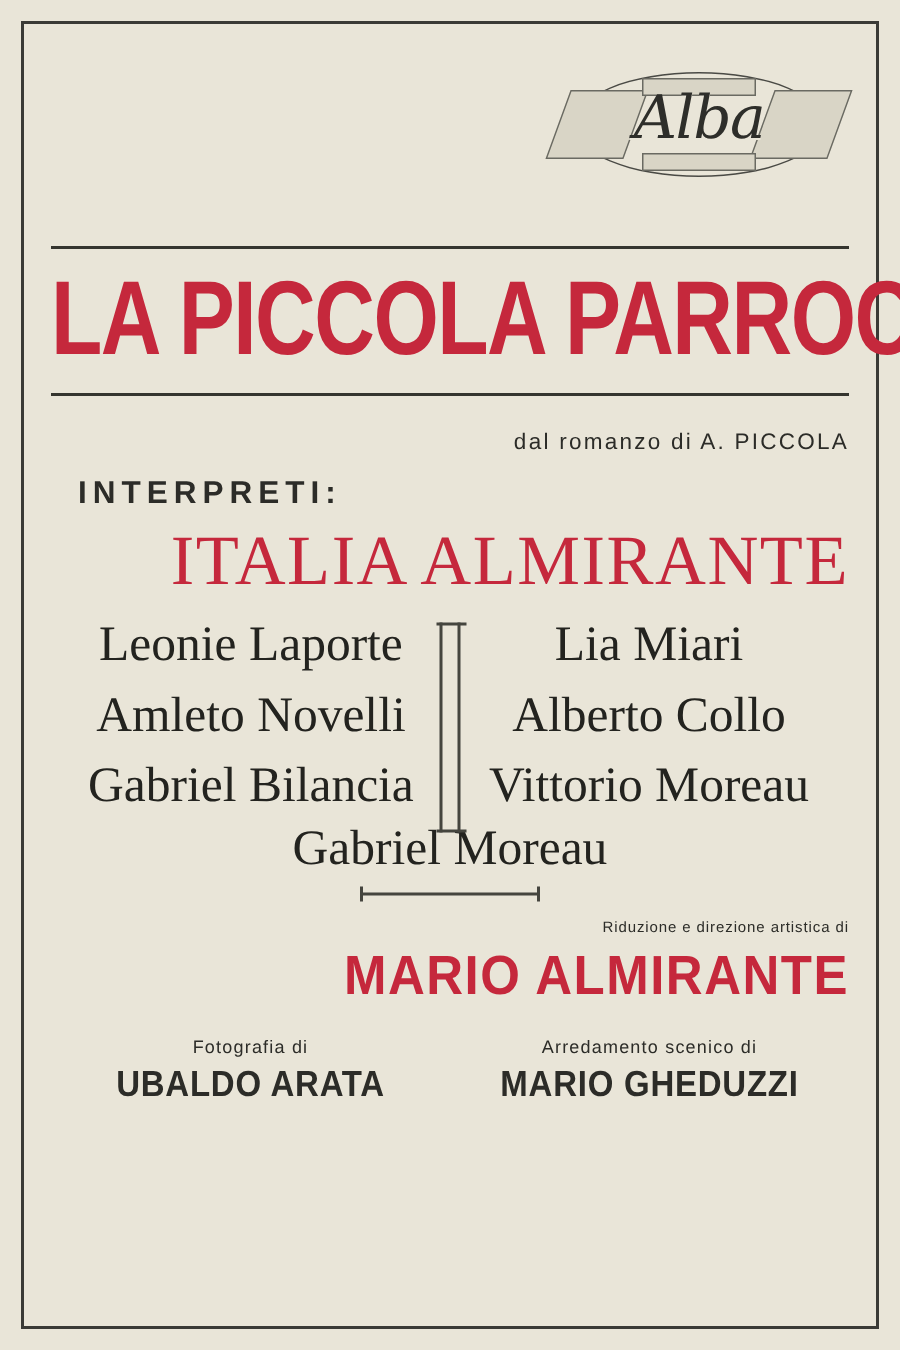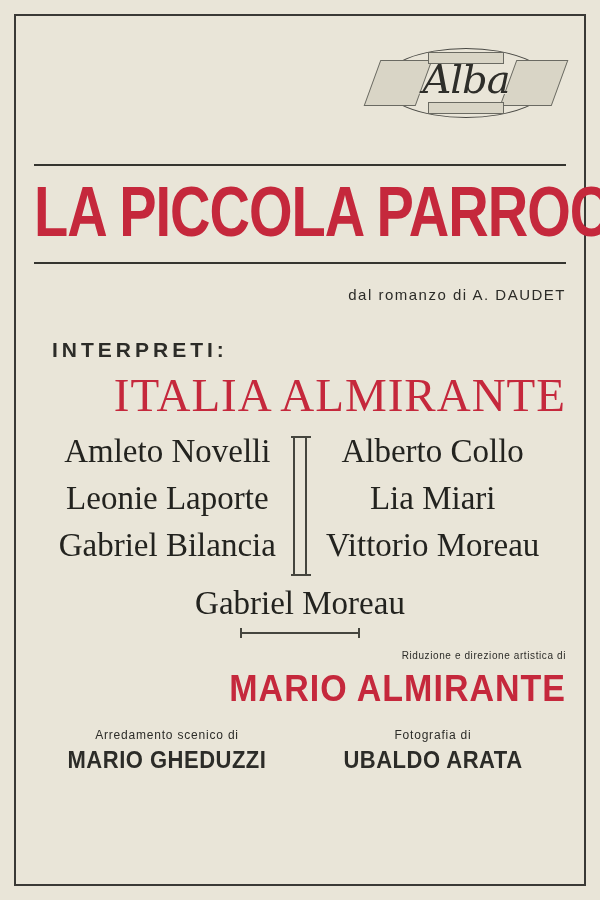--- a/index.html
+++ b/index.html
@@ -116,21 +116,21 @@
     font-size: 15px;
     color: #2c2c28;
     letter-spacing: 1.5px;
     text-align: center;
   }
 
   
   .interpreti {
     align-self: flex-start;
     margin-left: 18px;
-    margin-top: 35px;
+    margin-top: 14px;
     font-family: "Liberation Sans", sans-serif;
     font-size: 21px;
     font-weight: bold;
     letter-spacing: 4px;
     color: #2c2c28;
   }
   .star-name {
     margin-top: 6px;
     font-family: "Liberation Serif", serif;
     font-size: 47px;
@@ -188,21 +188,21 @@
     background: #45453e;
   }
   .cast-divider:before { top: 0; }
   .cast-divider:after { bottom: 0; }
 
   .cast-single {
     text-align: center;
     font-family: "Liberation Serif", serif;
     font-size: 33px;
     color: #23231f;
-    margin-top: 16px;
+    margin-top: 0;
   }
 
   .small-divider {
     margin: 10px auto 0 auto;
     width: 120px;
     height: 2px;
     background: #45453e;
     position: relative;
   }
   .small-divider:before,
@@ -279,55 +279,55 @@
       <div class="logo-bar lb4"></div>
       <div class="logo-text">Alba</div>
     </div>
 
     <div class="title-block">
       <div class="rule"></div>
       <div class="main-title">LA PICCOLA PARROCCHIA</div>
       <div class="rule"></div>
     </div>
 
-    <div class="subtitle">dal romanzo di A. DAUDET</div>
+    <div class="subtitle">dal romanzo di A. PICCOLA</div>
 
     <div class="interpreti">INTERPRETI:</div>
 
     <div class="star-name">ITALIA ALMIRANTE</div>
 
     <div class="cast">
       <div class="cast-divider"></div>
 
+      <div class="cast-row">
+        <div class="cast-left">Leonie Laporte</div>
+        <div class="cast-right">Lia Miari</div>
+      </div>
       <div class="cast-row">
         <div class="cast-left">Amleto Novelli</div>
         <div class="cast-right">Alberto Collo</div>
       </div>
       <div class="cast-row">
-        <div class="cast-left">Leonie Laporte</div>
-        <div class="cast-right">Lia Miari</div>
-      </div>
-      <div class="cast-row">
         <div class="cast-left">Gabriel Bilancia</div>
         <div class="cast-right">Vittorio Moreau</div>
       </div>
 
       <div class="cast-single">Gabriel Moreau</div>
     </div>
 
     <div class="small-divider"></div>
 
     <div class="credit-label">Riduzione e direzione artistica di</div>
     <div class="director">MARIO ALMIRANTE</div>
 
     <div class="tech-row">
+      <div class="tech-col">
+        <div class="tech-label">Fotografia di</div>
+        <div class="tech-name">UBALDO ARATA</div>
+      </div>
       <div class="tech-col">
         <div class="tech-label">Arredamento scenico di</div>
         <div class="tech-name">MARIO GHEDUZZI</div>
       </div>
-      <div class="tech-col">
-        <div class="tech-label">Fotografia di</div>
-        <div class="tech-name">UBALDO ARATA</div>
-      </div>
     </div>
 
   </div>
 </div>
 
 </body></html>

